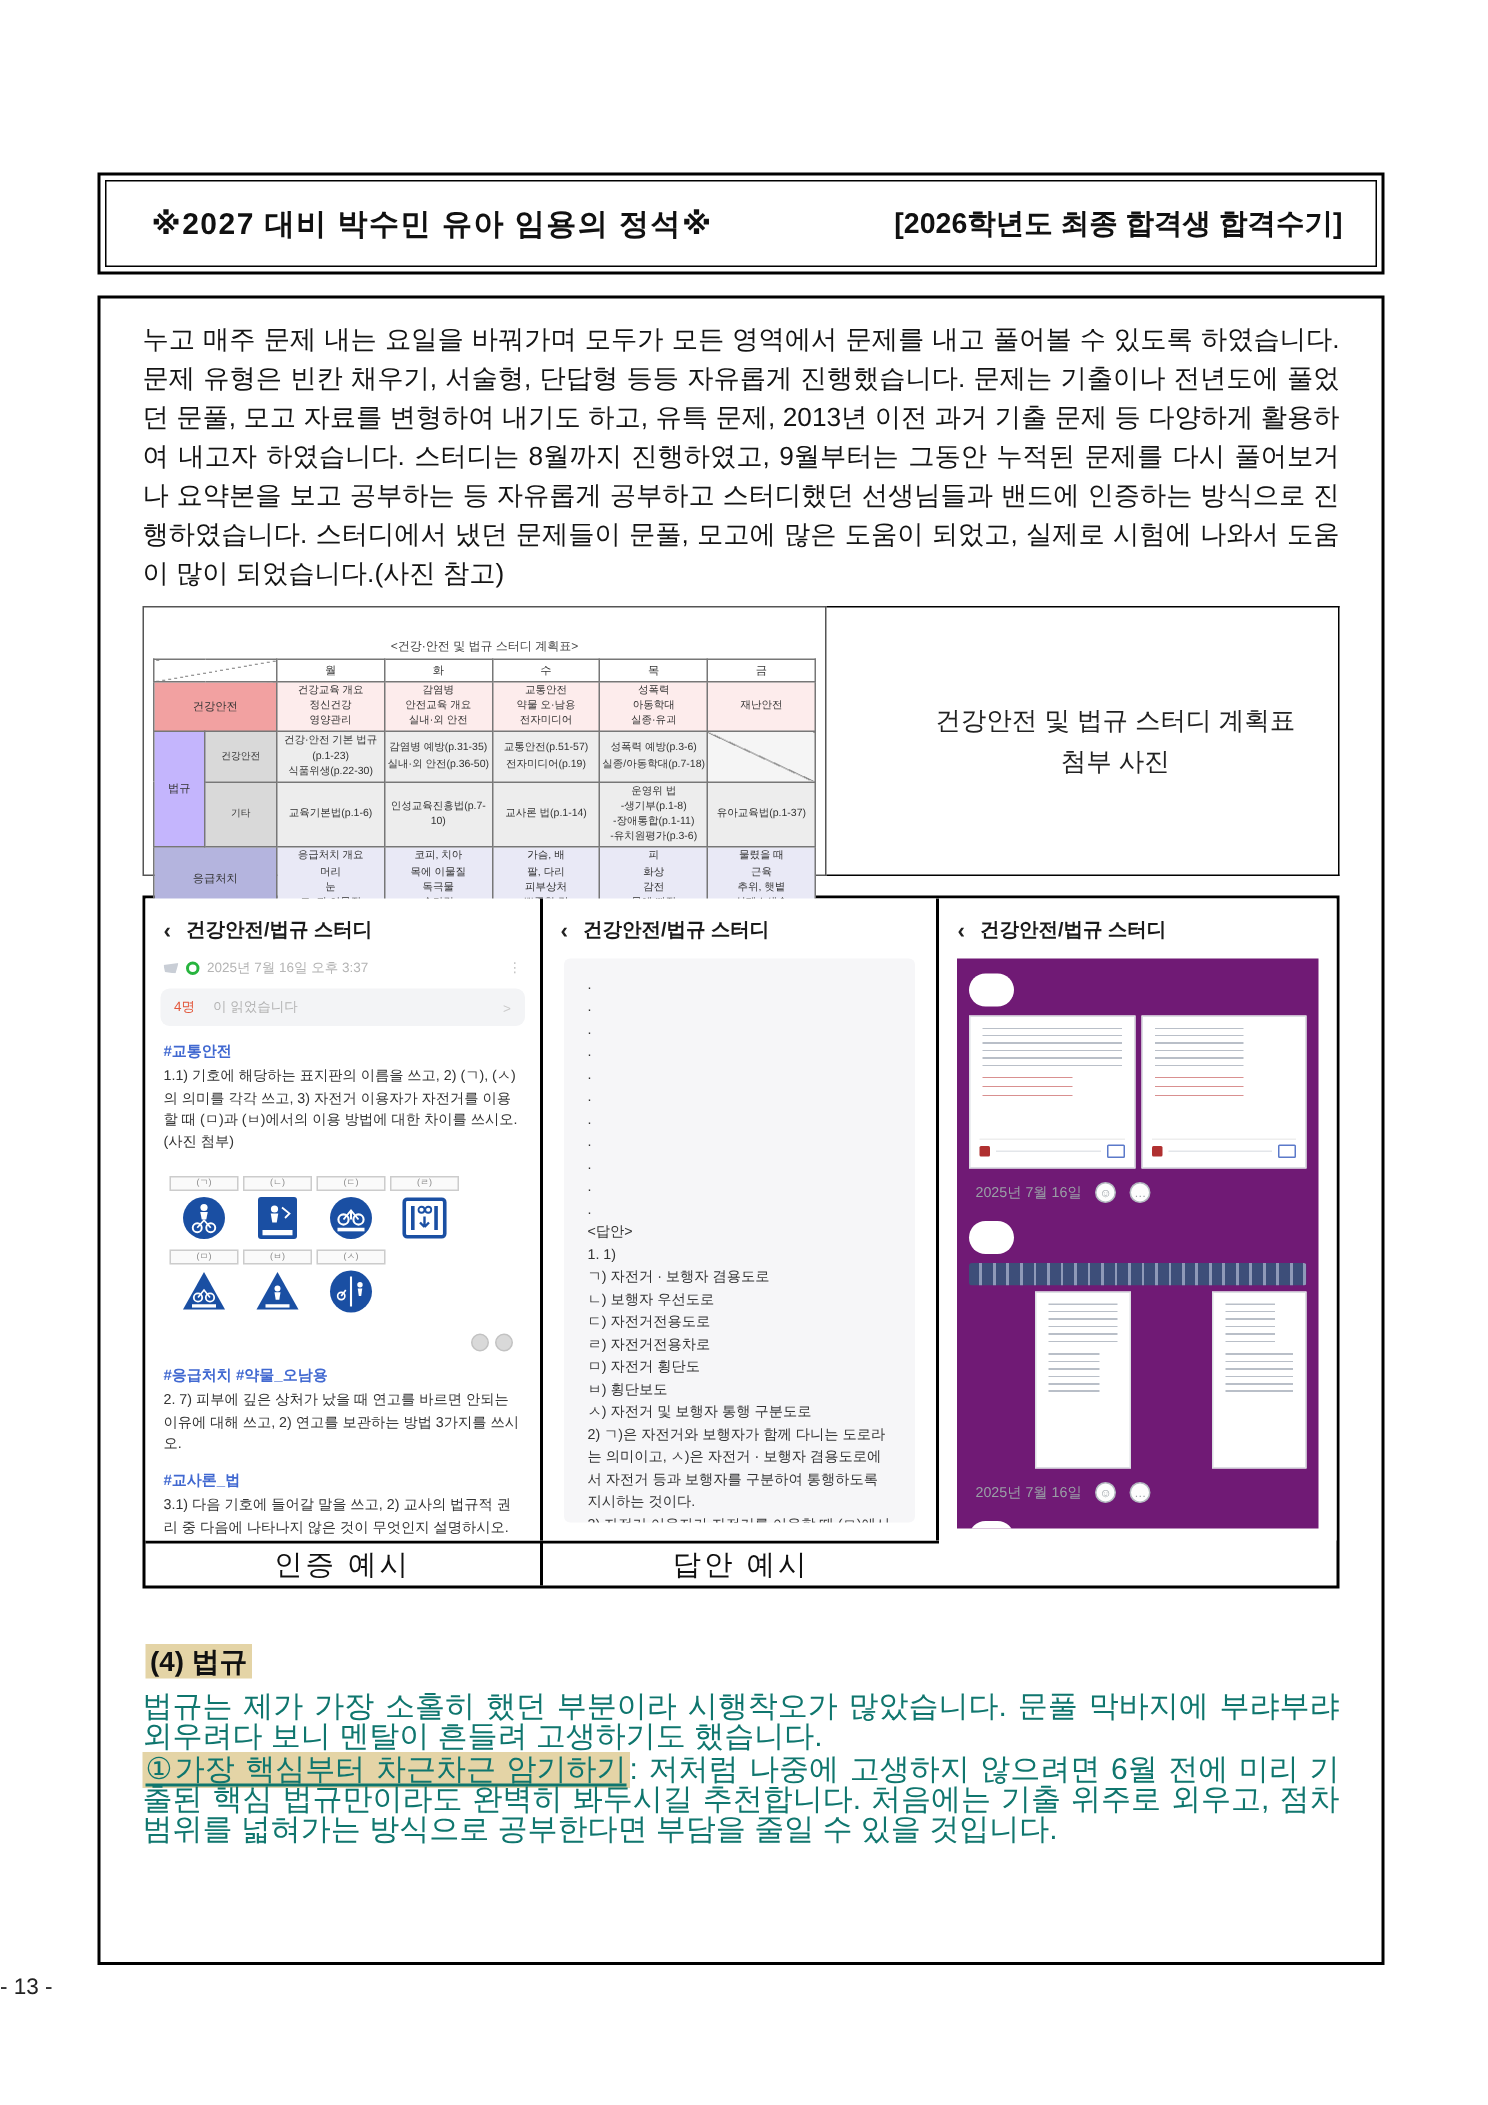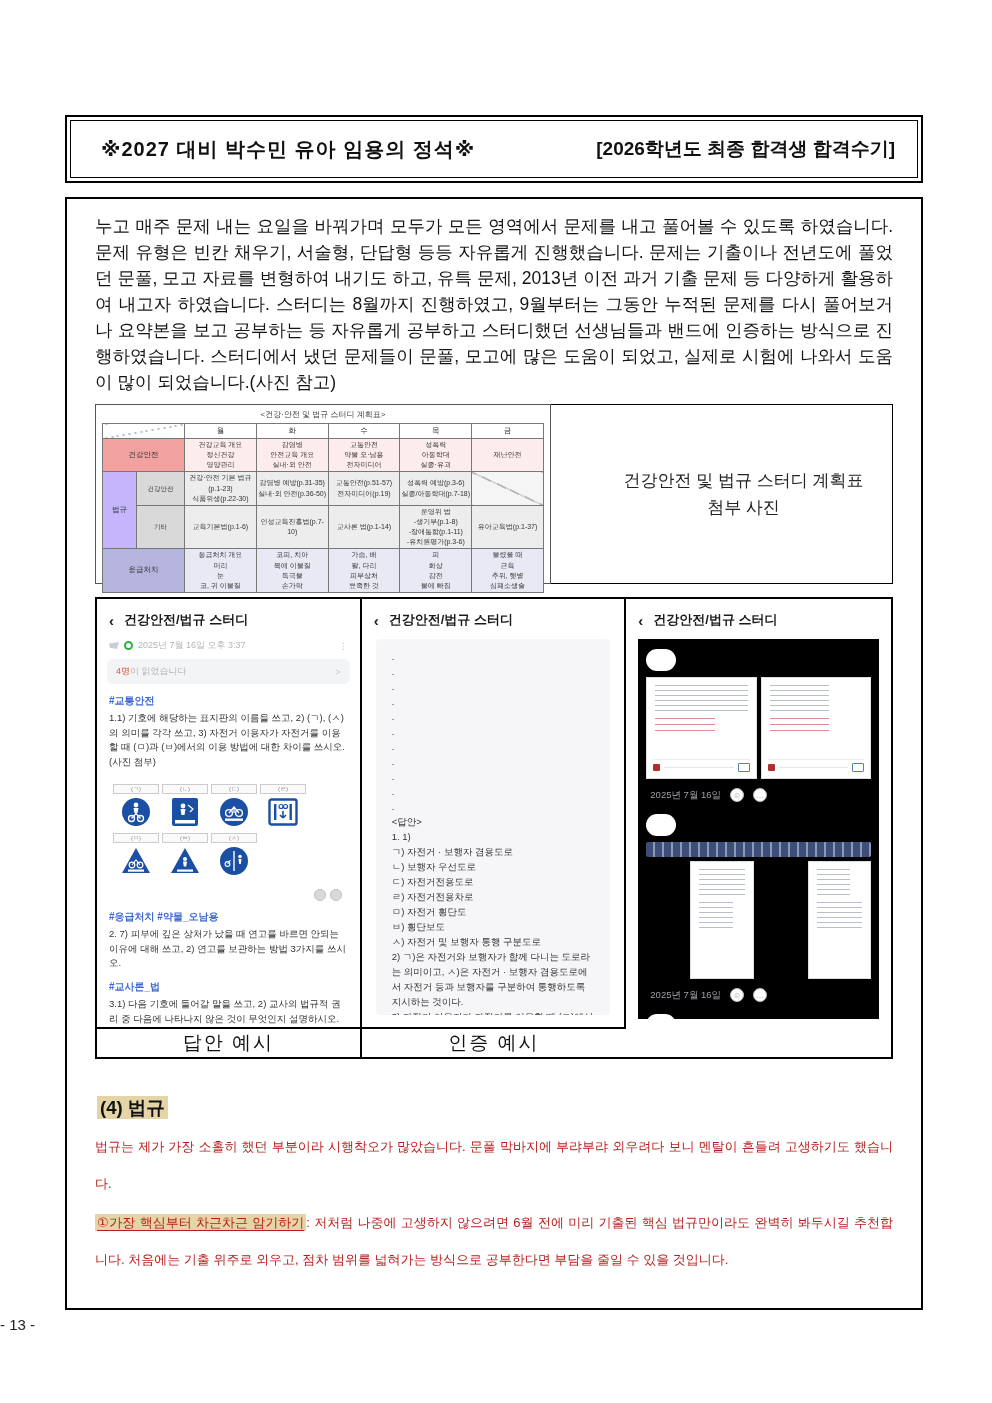--- a/index.html
+++ b/index.html
@@ -14,21 +14,21 @@
   .banner-inner{position:absolute;inset:3px;border:1px solid #000;display:flex;align-items:center;justify-content:space-between;padding:0 22px 0 30px;}
   .banner-left{font-size:20px;font-weight:700;letter-spacing:1px;}
   .banner-right{font-size:19px;font-weight:700;}
 
   
   .main-box{position:absolute;left:65px;top:197px;width:858px;height:1113px;border:2px solid #000;box-sizing:border-box;padding:14px 28px;overflow:hidden;}
   .para{font-size:17.5px;line-height:26px;text-align:justify;color:#141414;}
 
   
   .figure1{margin-top:9px;display:flex;height:180px;}
-  .fig1-left{width:456px;border:1px solid #555;box-sizing:border-box;padding:4px 6px;background:#fff;}
+  .fig1-left{width:456px;border:1px solid #555;box-sizing:border-box;padding:20px 6px;background:#fff;}
   .fig1-right{flex:1;border:1px solid #000;border-left:none;box-sizing:border-box;display:flex;flex-direction:column;align-items:center;justify-content:center;gap:8px;}
   .fig1-caption{font-size:17px;color:#222;text-align:center;line-height:1.6;margin-left:44px;}
   .tbl-title{text-align:center;font-size:8px;color:#444;margin-bottom:3px;}
   table.sched{border-collapse:collapse;width:100%;table-layout:fixed;font-size:7px;color:#333;}
   table.sched th,table.sched td{border:1px solid #777;padding:1px 1px;text-align:center;vertical-align:middle;font-weight:400;line-height:1.45;}
   .corner{background:linear-gradient(to bottom right,transparent 49.4%,#777 49.4%,#777 50.6%,transparent 50.6%);}
   .day-h{background:#fff;font-size:7.5px;height:12px;}
   .h-pink{background:#f2a1a1;font-weight:700;font-size:7.5px;}
   .c-pink{background:#fdecec;}
   .h-gray{background:#c4b5fd;font-weight:700;font-size:7.5px;}
@@ -49,58 +49,58 @@
   .app-header{display:flex;align-items:center;gap:10px;margin:4px 2px 10px;}
   .back{font-size:15px;font-weight:700;color:#222;}
   .app-title{font-size:13px;font-weight:700;color:#1a1a1a;}
 
   
   .meta-row{display:flex;align-items:center;gap:5px;margin:2px 2px 7px;color:#b4b4b4;font-size:9px;}
   .pin{width:10px;height:7px;background:#c9ced6;clip-path:polygon(0 20%,100% 0,80% 100%,10% 85%);}
   .ring{width:9px;height:9px;border:2.5px solid #27b43e;border-radius:50%;background:#fff;box-sizing:border-box;}
   .more-v{margin-left:auto;color:#c4c4c4;font-size:9px;}
   .read-bar{display:flex;align-items:center;background:#f3f4f6;border-radius:6px;padding:6px 9px;font-size:9px;color:#b3b3b3;margin-bottom:10px;}
-  .read-n{color:#e2573b;margin-right:0;}
+  .read-n{color:#e2573b;margin-right:12px;}
   .chev-r{margin-left:auto;color:#c9c9c9;}
   .tag{color:#4169d1;font-weight:700;font-size:10px;margin:9px 2px 3px;}
   .qtext{font-size:9.5px;line-height:1.55;color:#333;margin:0 2px;}
   .signs{margin:14px 0 2px 6px;}
   .sign-row{display:flex;gap:3px;margin-bottom:3px;}
   .sign{width:46px;}
   .sign-label{border:1px solid #ccc;background:#fafafa;color:#888;font-size:6px;text-align:center;height:8px;line-height:8px;}
   .sign-art{height:36px;display:flex;align-items:center;justify-content:center;}
   .pager{display:flex;gap:4px;justify-content:flex-end;margin:10px 8px 2px 0;}
   .pdot{width:10px;height:10px;border-radius:50%;background:#d9d9d9;border:1px solid #c2c2c2;}
 
   
   .ans-card{background:#f6f6f8;border-radius:4px;margin:2px 4px;padding:10px 16px;font-size:9.5px;line-height:1.58;color:#333;height:356px;overflow:hidden;}
 
   
-  .feed{background:#000000;margin:0 2px;padding:8px 8px 0;height:372px;overflow:hidden;}
+  .feed{background:#701a75;margin:0 2px;padding:8px 8px 0;height:372px;overflow:hidden;}
   .avatar{width:30px;height:22px;background:#fff;border-radius:12px;margin:2px 0 6px;}
   .thumb-row{display:flex;gap:4px;}
   .thumb{background:#fff;border:1px solid #dcdfe3;box-sizing:border-box;position:relative;}
   .t1{width:118px;height:102px;}
   .fake{margin:7px 8px 0;height:26px;background:repeating-linear-gradient(to bottom,#b9bfc8 0 1px,transparent 1px 5px);}
   .fake.red{height:14px;background:repeating-linear-gradient(to bottom,#d99090 0 1px,transparent 1px 6px);}
   .fake.short{width:55%;}
   .tbar{position:absolute;left:6px;right:6px;bottom:5px;height:11px;border-top:1px solid #eee;display:flex;align-items:center;gap:4px;padding-top:2px;}
   .tbar .rb{width:7px;height:7px;background:#b03030;border-radius:1px;}
   .tbar .line{flex:1;height:1px;background:#e3e6ea;}
   .tbar .bb{width:10px;height:7px;border:1px solid #5b79c9;border-radius:1px;}
   .date-row{display:flex;align-items:center;gap:9px;color:#9aa0a6;font-size:9.5px;margin:9px 0 12px 4px;}
   .cir-ic{width:14px;height:14px;border:1px solid #b4bac0;border-radius:50%;color:#9aa0a6;font-size:8px;line-height:13px;text-align:center;box-sizing:border-box;background:#fdfdfd;}
   .navy{height:15px;background:#3d4e79;border-radius:2px;margin:2px 0 4px;background-image:repeating-linear-gradient(to right,transparent 0 7px,#8e99b8 7px 9px);}
   .t2{width:88px;height:118px;}
 
   
   .sec-h{margin:36px 2px 8px;font-size:18.5px;font-weight:700;}
   .hl{background:#e4d4a6;padding:1px 3px;}
   .tip-hl{background:#e4d4a6;text-decoration:underline;text-underline-offset:3px;padding:1px 2px;}
-  .sec-p{font-size:13px;line-height:37px;text-align:justify;color:#b91c1c;margin:0 0 2px;}
+  .sec-p{font-size:20px;line-height:20px;text-align:justify;color:#0f766e;margin:0 0 2px;}
 
   .page-num{position:absolute;left:0;right:0;top:1316px;text-align:left;font-size:15px;color:#222;}
 
   svg{display:block;}
 </style>
 </head>
 <body>
 
 <div class="banner">
   <div class="banner-inner">
@@ -422,22 +422,22 @@
         </div>
 
         <div>
           <div class="avatar"></div>
 
         </div>
 
       </div>
     </div>
 
+    <div class="fig2-cap">인증 예시</div>
     <div class="fig2-cap">답안 예시</div>
-    <div class="fig2-cap">인증 예시</div>
   </div>
 
   <div class="sec-h"><span class="hl">(4) 법규</span></div>
   <div class="sec-p">법규는 제가 가장 소홀히 했던 부분이라 시행착오가 많았습니다. 문풀 막바지에 부랴부랴 외우려다 보니 멘탈이 흔들려 고생하기도 했습니다.</div>
   <div class="sec-p"><span class="tip-hl">①가장 핵심부터 차근차근 암기하기</span><span>: 저처럼 나중에 고생하지 않으려면 6월 전에 미리 기출된 핵심 법규만이라도 완벽히 봐두시길 추천합니다. 처음에는 기출 위주로 외우고, 점차 범위를 넓혀가는 방식으로 공부한다면 부담을 줄일 수 있을 것입니다.</span></div>
 
 </div>
 
 <div class="page-num">- 13 -</div>
 

